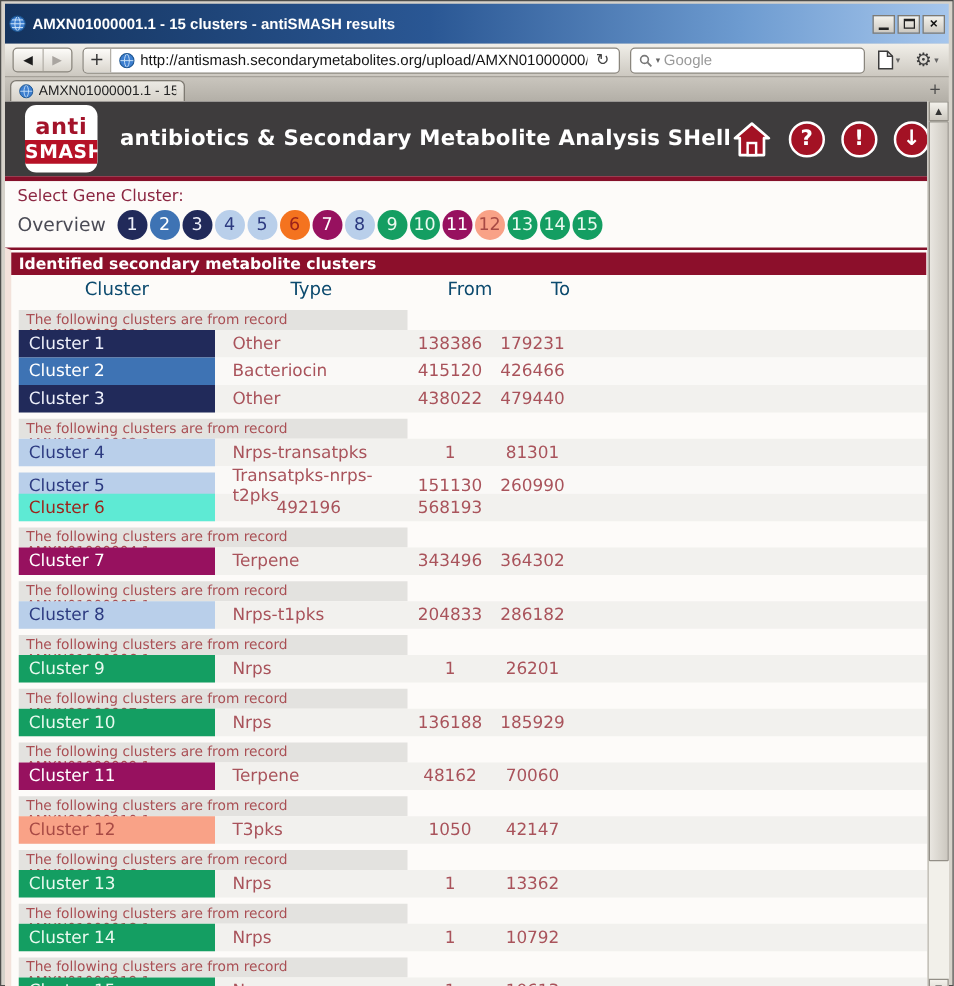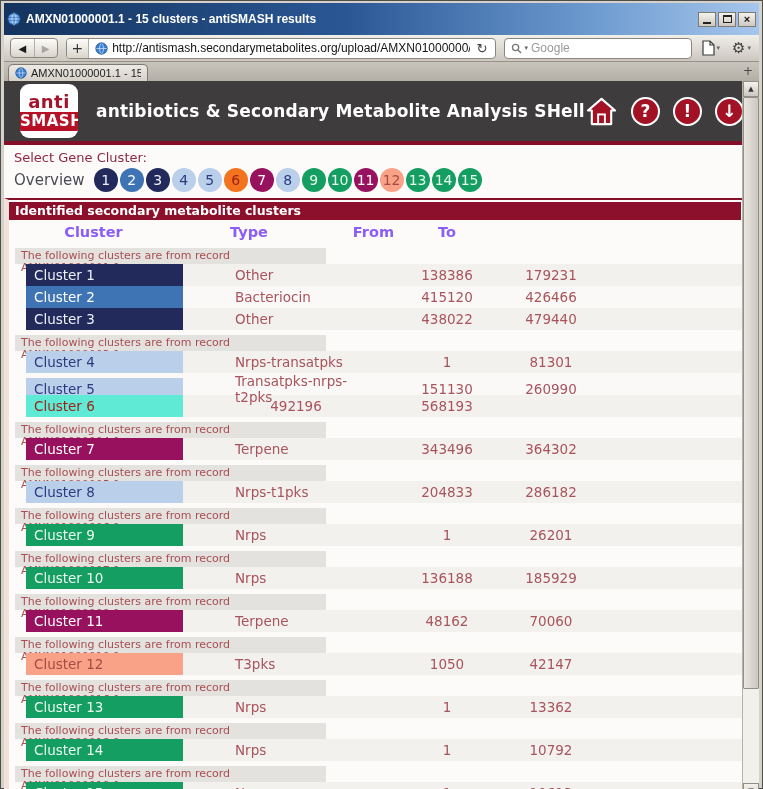--- a/index.html
+++ b/index.html
@@ -72,25 +72,25 @@
   
   .select-area { padding:5px 0 6px 10px; background:#fdfbf9; }
   .sgc-label { color:#8c2843; font-size:13px; }
   .sgc-row { display:flex; align-items:center; margin-top:3px; }
   .overview { color:#4b4b55; font-size:15px; margin-right:9px; }
   .circle { width:24px; height:24px; border-radius:50%; margin-right:2px; display:flex; align-items:center; justify-content:center; font-size:14px; cursor:pointer; }
 
   
   .results { border-top:2px solid #85102a; padding-top:2px; border-left:5px solid #f3e2db; }
   .results-bar { background:#8c0f2b; color:#fff; font-weight:bold; font-size:12.5px; padding:1px 0 2px 6px; margin-right:1px; }
-  .thead { display:grid; grid-template-columns:157px 154px 72px 60px; padding:4px 0 3px 6px; color:#8b5cf6; font-weight:bold; font-size:14.5px; }
+  .thead { display:grid; grid-template-columns:157px 154px 72px 60px; padding:4px 0 3px 6px; color:#0c4a6e; font-weight:normal; font-size:14.5px; }
   .thead .c1 { text-align:center; } .thead .c2 { text-align:center; }
   .thead .c3 { text-align:right; padding-right:4px; } .thead .c4 { text-align:right; padding-right:2px; }
   .grp-band { width:311px; margin:5px 0 0 6px; background:#e3e2df; color:#a94e53; font-size:11px; padding:2px 0 2px 6px; height:16px; line-height:12px; }
-  .trow { display:grid; grid-template-columns:157px 154px 72px 60px; margin-left:17px; height:22px; align-items:center; font-size:13.5px;gap:38px; }
+  .trow { display:grid; grid-template-columns:157px 154px 72px 60px; margin-left:6px; height:22px; align-items:center; font-size:13.5px; }
   .trow:nth-child(odd) { background:#faf9f7; }
   .trow:nth-child(even) { background:#f2f1ee; }
   .badge { height:22px; display:flex; align-items:center; padding-left:8px; cursor:pointer; }
   .ttype { color:#a9535b; padding-left:14px; }
   .tnum { color:#a9535b; text-align:center; padding-right:4px; }
 </style>
 </head>
 <body>
 
 <div class="window">

